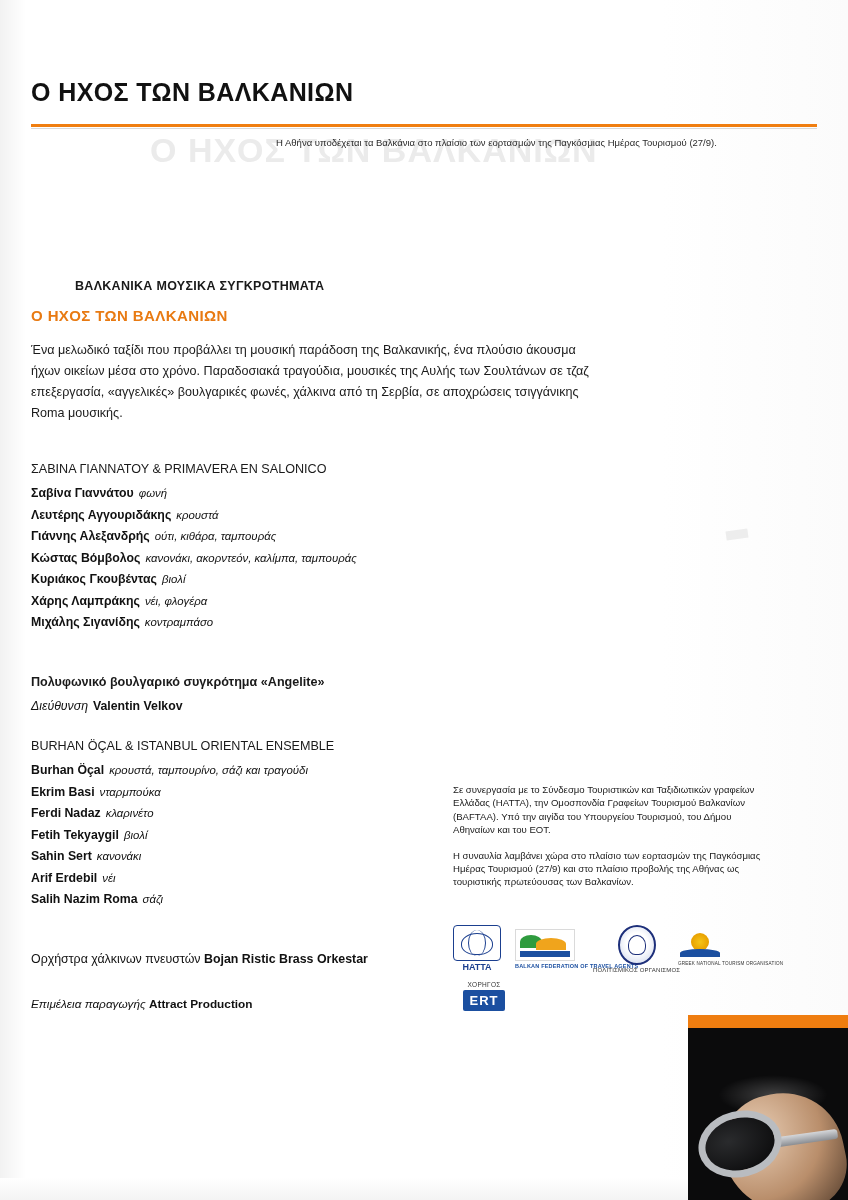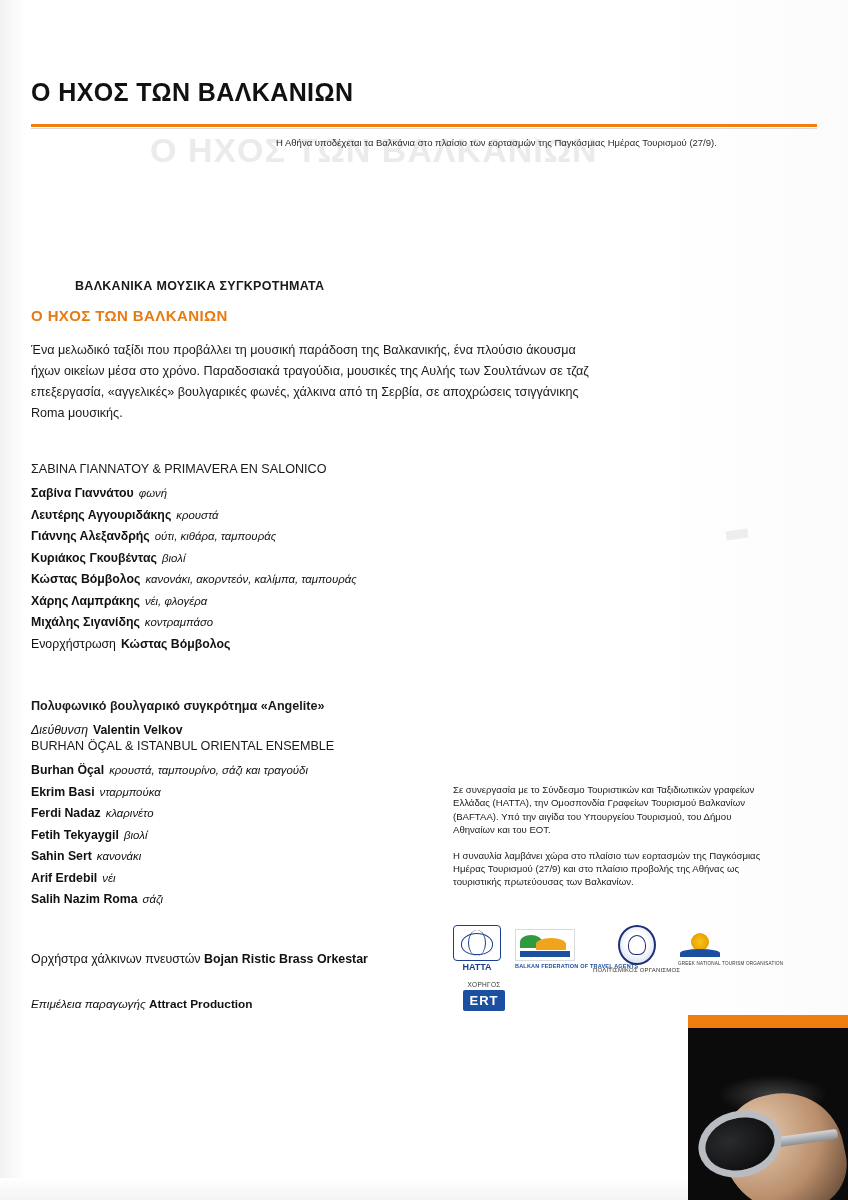--- a/index.html
+++ b/index.html
@@ -139,21 +139,21 @@
     font-weight: bold;
     font-style: normal;
     font-size: 12.3px;
     margin-left: 5px;
   }
   .label-ital {
     font-style: italic;
   }
 
   #ensemble1 { top: 462px; }
-  #angelite  { top: 675px; margin-top: 24px; }
+  #angelite  { top: 675px; }
   #burhan    { top: 739px; }
   #brass     { top: 952px; }
   #production{ top: 997px; }
 
   .brass-line, .production-line {
     font-size: 12.4px;
     color: #111111;
     white-space: nowrap;
   }
   .brass-line .lead { font-weight: normal; }
@@ -365,25 +365,24 @@
 
   <div class="section-label">ΒΑΛΚΑΝΙΚΑ ΜΟΥΣΙΚΑ ΣΥΓΚΡΟΤΗΜΑΤΑ</div>
   <div class="section-title-orange">Ο ΗΧΟΣ ΤΩΝ ΒΑΛΚΑΝΙΩΝ</div>
   <div class="intro">Ένα μελωδικό ταξίδι που προβάλλει τη μουσική παράδοση της Βαλκανικής, ένα πλούσιο άκουσμα ήχων οικείων μέσα στο χρόνο. Παραδοσιακά τραγούδια, μουσικές της Αυλής των Σουλτάνων σε τζαζ επεξεργασία, «αγγελικές» βουλγαρικές φωνές, χάλκινα από τη Σερβία, σε αποχρώσεις τσιγγάνικης Roma μουσικής.</div>
 
   <div class="block" id="ensemble1">
     <div class="group-head">ΣΑΒΙΝΑ ΓΙΑΝΝΑΤΟΥ &amp; PRIMAVERA EN SALONICO</div>
     <div class="member"><span class="name">Σαβίνα Γιαννάτου</span><span class="role">φωνή</span></div>
     <div class="member"><span class="name">Λευτέρης Αγγουριδάκης</span><span class="role">κρουστά</span></div>
     <div class="member"><span class="name">Γιάννης Αλεξανδρής</span><span class="role">ούτι, κιθάρα, ταμπουράς</span></div>
+    <div class="member"><span class="name">Κώστας Βόμβολος</span><span class="role">κανονάκι, ακορντεόν, καλίμπα, ταμπουράς</span></div>
     <div class="member"><span class="name">Κυριάκος Γκουβέντας</span><span class="role">βιολί</span></div>
-    <div class="member"><span class="name">Κώστας Βόμβολος</span><span class="role">κανονάκι, ακορντεόν, καλίμπα, ταμπουράς</span></div>
     <div class="member"><span class="name">Χάρης Λαμπράκης</span><span class="role">νέι, φλογέρα</span></div>
     <div class="member"><span class="name">Μιχάλης Σιγανίδης</span><span class="role">κοντραμπάσο</span></div>
-    <div class="member"><span>Ενορχήστρωση</span><span class="role-bold">Κώστας Βόμβολος</span></div>
   </div>
 
   <div class="block" id="angelite">
     <div class="group-head bold">Πολυφωνικό βουλγαρικό συγκρότημα «Angelite»</div>
     <div class="member"><span class="label-ital">Διεύθυνση</span><span class="role-bold">Valentin Velkov</span></div>
   </div>
 
   <div class="block" id="burhan">
     <div class="group-head">BURHAN ÖÇAL &amp; ISTANBUL ORIENTAL ENSEMBLE</div>
     <div class="member"><span class="name">Burhan Öçal</span><span class="role">κρουστά, ταμπουρίνο, σάζι και τραγούδι</span></div>

